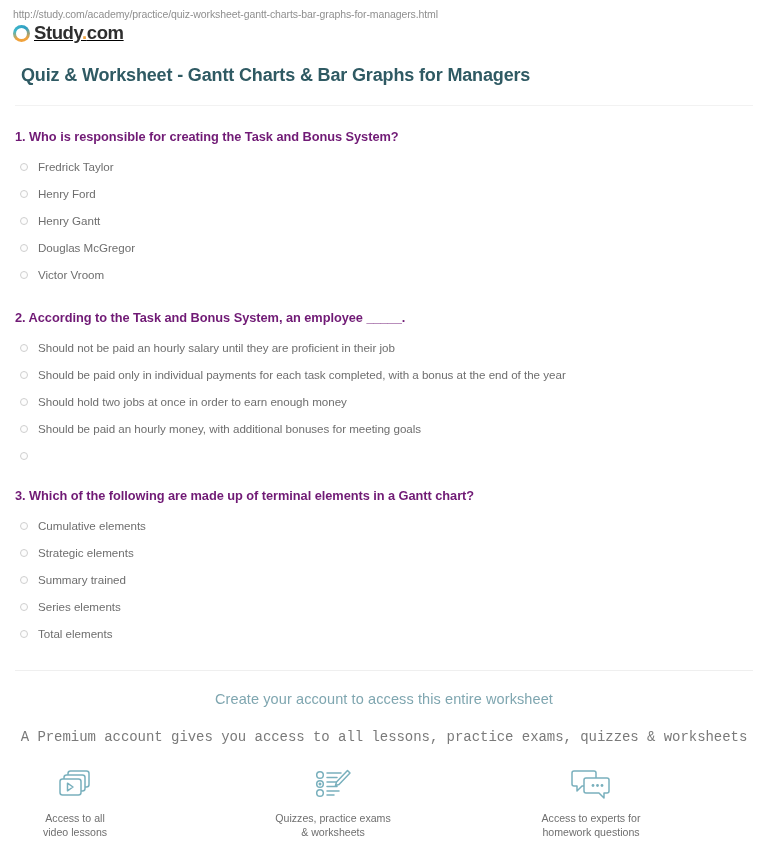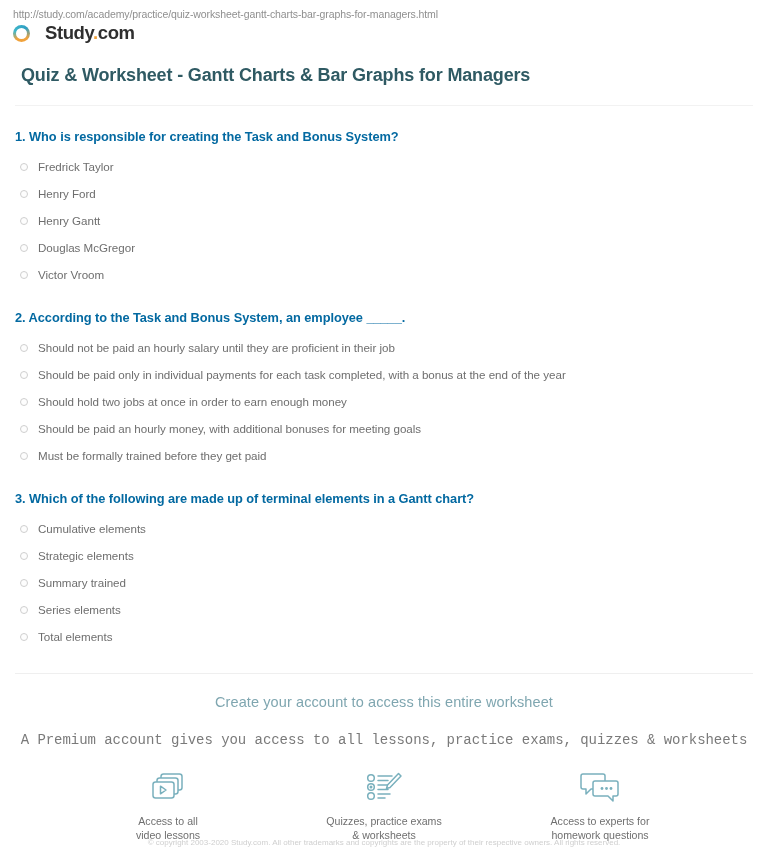--- a/index.html
+++ b/index.html
@@ -15,21 +15,21 @@
   
   .topbar {
     display: flex; align-items: flex-start; justify-content: space-between;
     padding: 7px 14px 0 13px;
     flex-direction: column;
   }
   .url {
     font-size: 10.5px; color: #8f8f8f; letter-spacing: -0.1px;
     white-space: nowrap; line-height: 14px;
   }
-  .logo { display: flex; align-items: center; gap: 15px; margin-top: 1px; }
+  .logo { display: flex; align-items: center; gap: 4px; margin-top: 1px; text-decoration: underline; }
   .logo-mark {
     width: 17px; height: 17px; border-radius: 50%;
     background: conic-gradient(from 140deg, #f0a23c 0deg, #f0a23c 80deg, #3fb7c9 150deg, #2f9fc4 260deg, #f0a23c 350deg);
     display: flex; align-items: center; justify-content: center;
     flex: none;
   }
   .logo-mark::after {
     content: ""; width: 11px; height: 11px; border-radius: 50%;
     background: #ffffff; display:block; position: relative;
   }
@@ -53,21 +53,21 @@
   .rule-top {
     margin: 16px 15px 0 15px;
     border-top: 1px solid #f2f2f2; height: 0;
   }
 
   
   .questions { padding: 0 15px; }
   .question { margin-top: 21px; }
   .question:first-child { margin-top: 22px; }
   .q-text {
-    font-size: 12.8px; font-weight: bold; color: #0369a1;
+    font-size: 12.8px; font-weight: bold; color: #701a75;
     line-height: 17px; letter-spacing: -0.05px;
   }
   .answers { margin-top: 8px; }
   .answer {
     display: flex; align-items: flex-start; gap: 10px;
     padding: 6.5px 0 6.5px 5px;
   }
   .radio {
     width: 8px; height: 8px; border-radius: 50%;
     border: 1px solid #cfcfcf; background: #fdfdfd;
@@ -85,22 +85,22 @@
   .cta { text-align: center; padding-top: 19px; }
   .cta-head {
     font-size: 14.5px; color: #7fa6b0; line-height: 19px; font-weight: normal;
     letter-spacing: 0.1px;
   }
   .cta-sub {
     margin-top: 20px; font-size: 14px; color: #7a7a7a; letter-spacing: -0.05px; font-family: Liberation Mono, monospace;
   }
 
   .features {
-    display: flex; justify-content: center;
-    gap: 66px; margin-top: 18px;
+    display: flex; 
+    gap: 108px; margin-top: 18px;
   }
   .feature { width: 150px; text-align: center; }
   .feature-icon { height: 42px; display: flex; align-items: center; justify-content: center; }
   .feature-label {
     margin-top: 7px; font-size: 10.6px; color: #6f6f6f; line-height: 13.5px;
   }
 
   .copyright {
     position: absolute; left: 0; right: 0; bottom: 14px;
     text-align: center; font-size: 8px; color: #cfcfcf;
@@ -167,21 +167,20 @@
         <label class="answer">
           <span class="radio"></span>
           <span class="a-text">Should hold two jobs at once in order to earn enough money</span>
         </label>
         <label class="answer">
           <span class="radio"></span>
           <span class="a-text">Should be paid an hourly money, with additional bonuses for meeting goals</span>
         </label>
         <label class="answer">
           <span class="radio"></span>
-          <span class="a-text">Must be formally trained before they get paid</span>
         </label>
       </div>
     </div>
 
     <div class="question">
       <div class="q-text">3. Which of the following are made up of terminal elements in a Gantt chart?</div>
       <div class="answers">
         <label class="answer">
           <span class="radio"></span>
           <span class="a-text">Cumulative elements</span>
@@ -263,15 +262,14 @@
         </div>
         <div class="feature-label">
           <div>Access to experts for</div>
           <div>homework questions</div>
         </div>
       </div>
 
     </div>
   </div>
 
-  <div class="copyright">© copyright 2003-2020 Study.com. All other trademarks and copyrights are the property of their respective owners. All rights reserved.</div>
 
 </div>
 
 </body></html>

